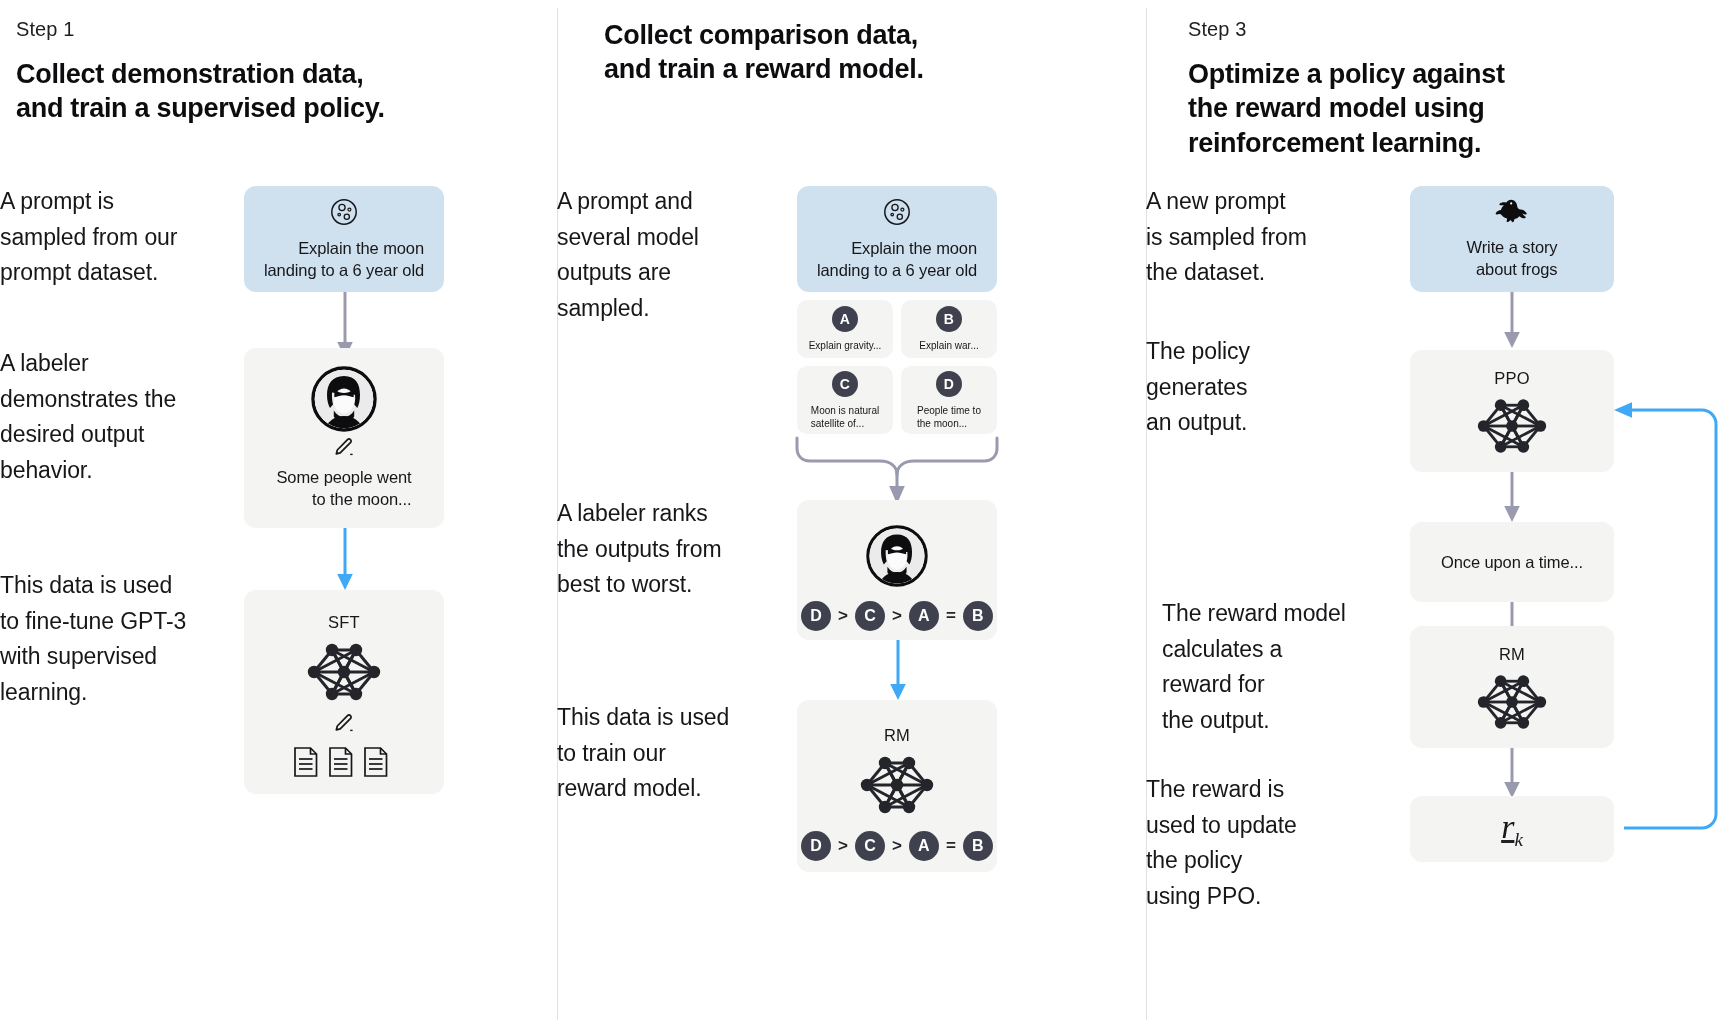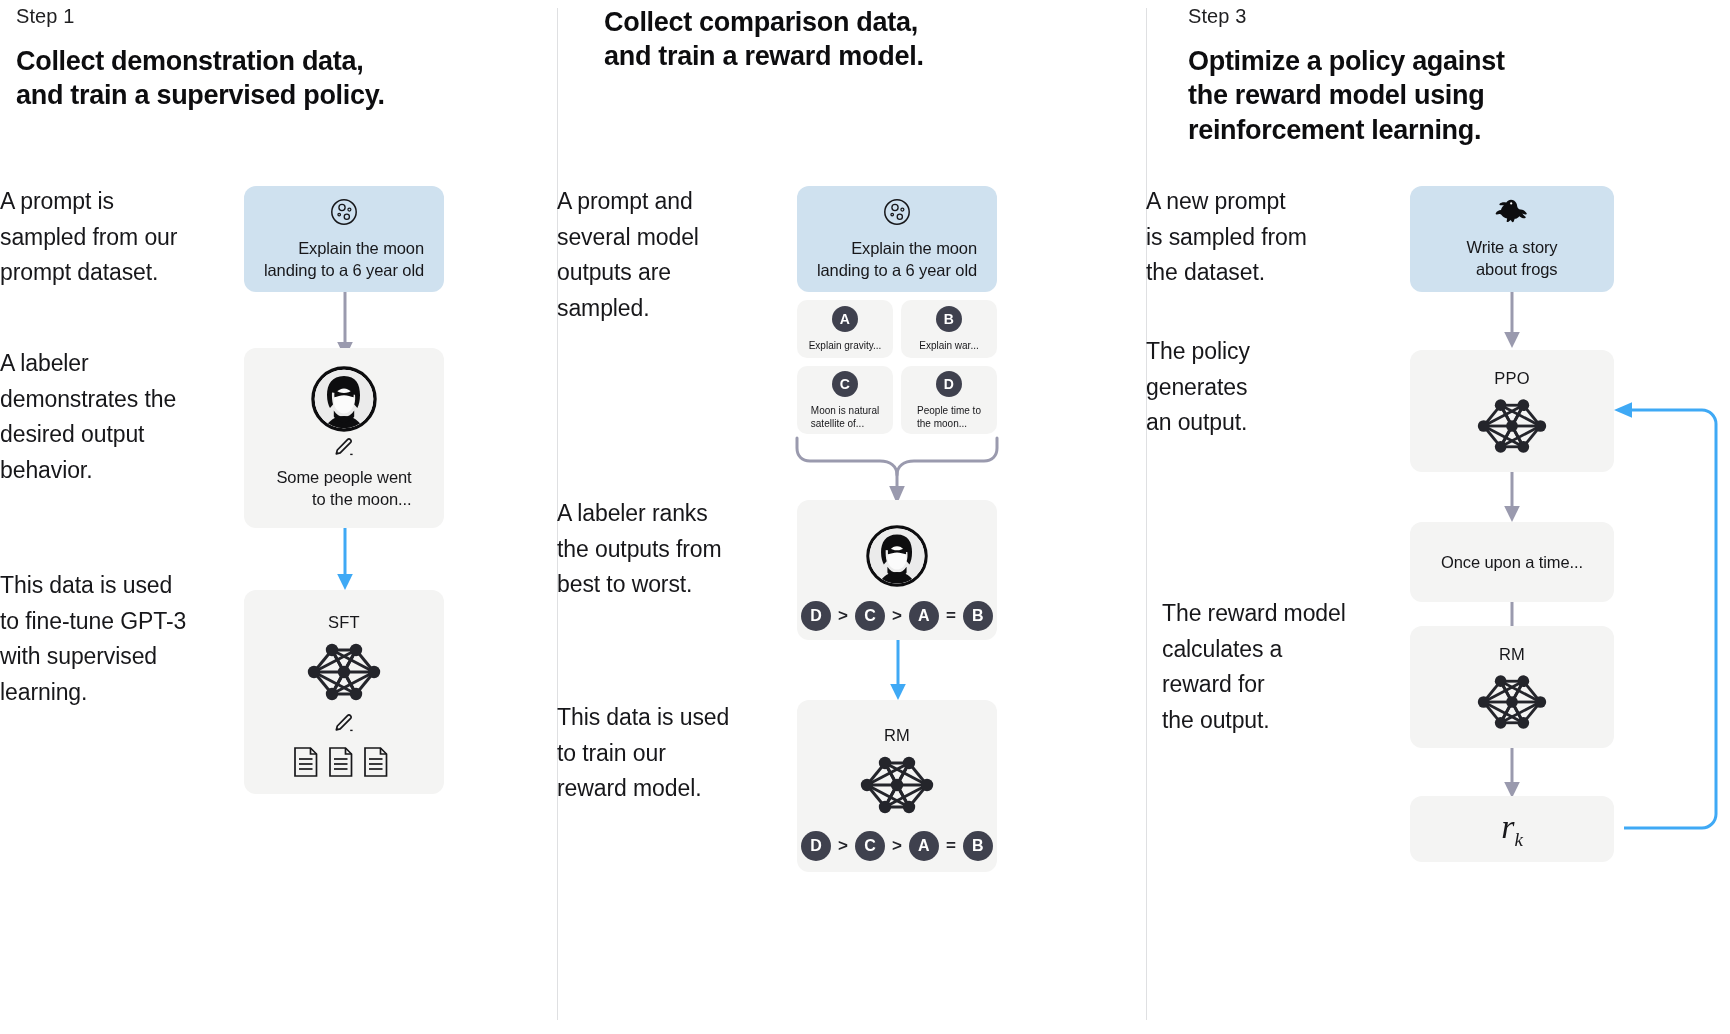--- a/index.html
+++ b/index.html
@@ -6,21 +6,21 @@
   * { box-sizing: border-box; margin: 0; padding: 0; }
   html, body {
     width: 1730px; height: 1034px;
     background: #ffffff;
     font-family: "Liberation Sans", sans-serif;
     color: #202123;
     overflow: hidden;
   }
   .board { position: relative; width: 1730px; height: 1034px; display: flex; }
 
-  .col { position: relative; height: 1034px; padding-top: 5px; }
+  .col { position: relative; height: 1034px; padding-top: 18px; }
   .col-1 { width: 557px; padding-left: 16px; }
   .col-2 { width: 589px; padding-left: 47px; }
   .col-3 { width: 584px; padding-left: 42px; }
 
   .divider {
     position: absolute; top: 8px; bottom: 14px; width: 1px;
     background: #dfe0e2;
   }
   .divider-1 { left: 557px; }
   .divider-2 { left: 1146px; }
@@ -382,20 +382,24 @@
     <div class="note" style="left:0; top:184px; width:230px;">A new prompt
 is sampled from
 the dataset.</div>
     <div class="note" style="left:0; top:334px; width:230px;">The policy
 generates
 an output.</div>
     <div class="note" style="left:16px; top:596px; width:238px;">The reward model
 calculates a
 reward for
 the output.</div>
+    <div class="note" style="left:0; top:772px; width:238px;">The reward is
+used to update
+the policy
+using PPO.</div>
 
     <div class="card blue" style="left:264px; top:186px; width:204px; height:106px; gap:10px;">
       <span>
         <svg width="40" height="28" viewBox="0 0 40 28">
           <path d="M14.5 4.2c1.6-2.6 5-3.2 7.5-1.6 2 1.3 3 3.5 3.2 5.6.2 2 1.6 3.2 3.4 3.4 2.6.3 4.6 1.4 5.9 3.3.5.8.3 1.7-.6 1.7-1.2 0-2.3-.5-3.6-1 .8 1.2 1.6 2.1 2.9 2.8.9.5.8 1.7-.3 1.8-2 .2-4-.6-5.6-2-1 1.6-2.7 2.5-4.6 2.6l-1 2.7c-.3.8-1.3 1-1.8.3l-1.2-1.8-2.5 1.9c-.7.5-1.6 0-1.5-.9l.4-2.6c-2.3-.3-4.3-1.5-5.6-3.4-1-1.4-3-1.2-4.5-.5-.9.4-1.7-.5-1.2-1.3 1-1.8 3-3 5.2-3.1.3-1.9 1.4-3.5 3-4.5-1.1-.5-2.3-.6-3.5-.3-1 .2-1.5-.9-.8-1.6 1.6-1.5 4.2-1.9 6.4-1.1z" fill="#0d0d0f"></path>
           <circle cx="19.2" cy="5.4" r="1.1" fill="#ffffff"></circle>
         </svg>
       </span>
       <div class="card-text">Write a story
 about frogs</div>
@@ -500,21 +504,21 @@
       </span>
     </div>
 
     <div class="arrow" style="left:355px; top:748px;">
       <svg width="22" height="52" viewBox="0 0 22 52">
         <line x1="11" y1="0" x2="11" y2="36" stroke="#9a9aae" stroke-width="3"></line>
         <polygon points="11,50 3.2,34 18.8,34" fill="#9a9aae"></polygon>
       </svg>
     </div>
 
-    <div class="card" style="left:264px; top:796px; width:204px; height:66px;">
+    <div class="card" style="left:264px; top:796px; width:204px; height:66px;text-decoration:underline;">
       <div class="rk"><span>r</span><sub>k</sub></div>
     </div>
 
     <div class="arrow" style="left:460px; top:398px;">
       <svg width="118" height="440" viewBox="0 0 118 440">
         <path d="M26 12 H96 a14 14 0 0 1 14 14 V416 a14 14 0 0 1 -14 14 H18" fill="none" stroke="#3fa9f5" stroke-width="3"></path>
         <polygon points="8,12 26,4.2 26,19.8" fill="#3fa9f5"></polygon>
       </svg>
     </div>
   </div>

